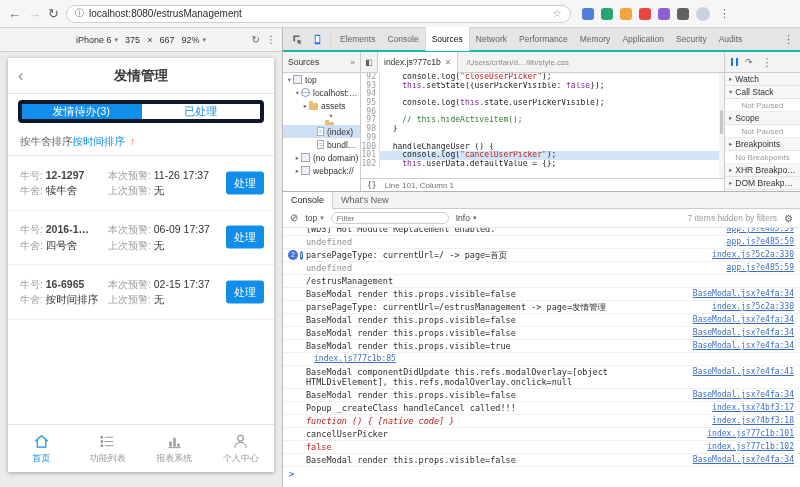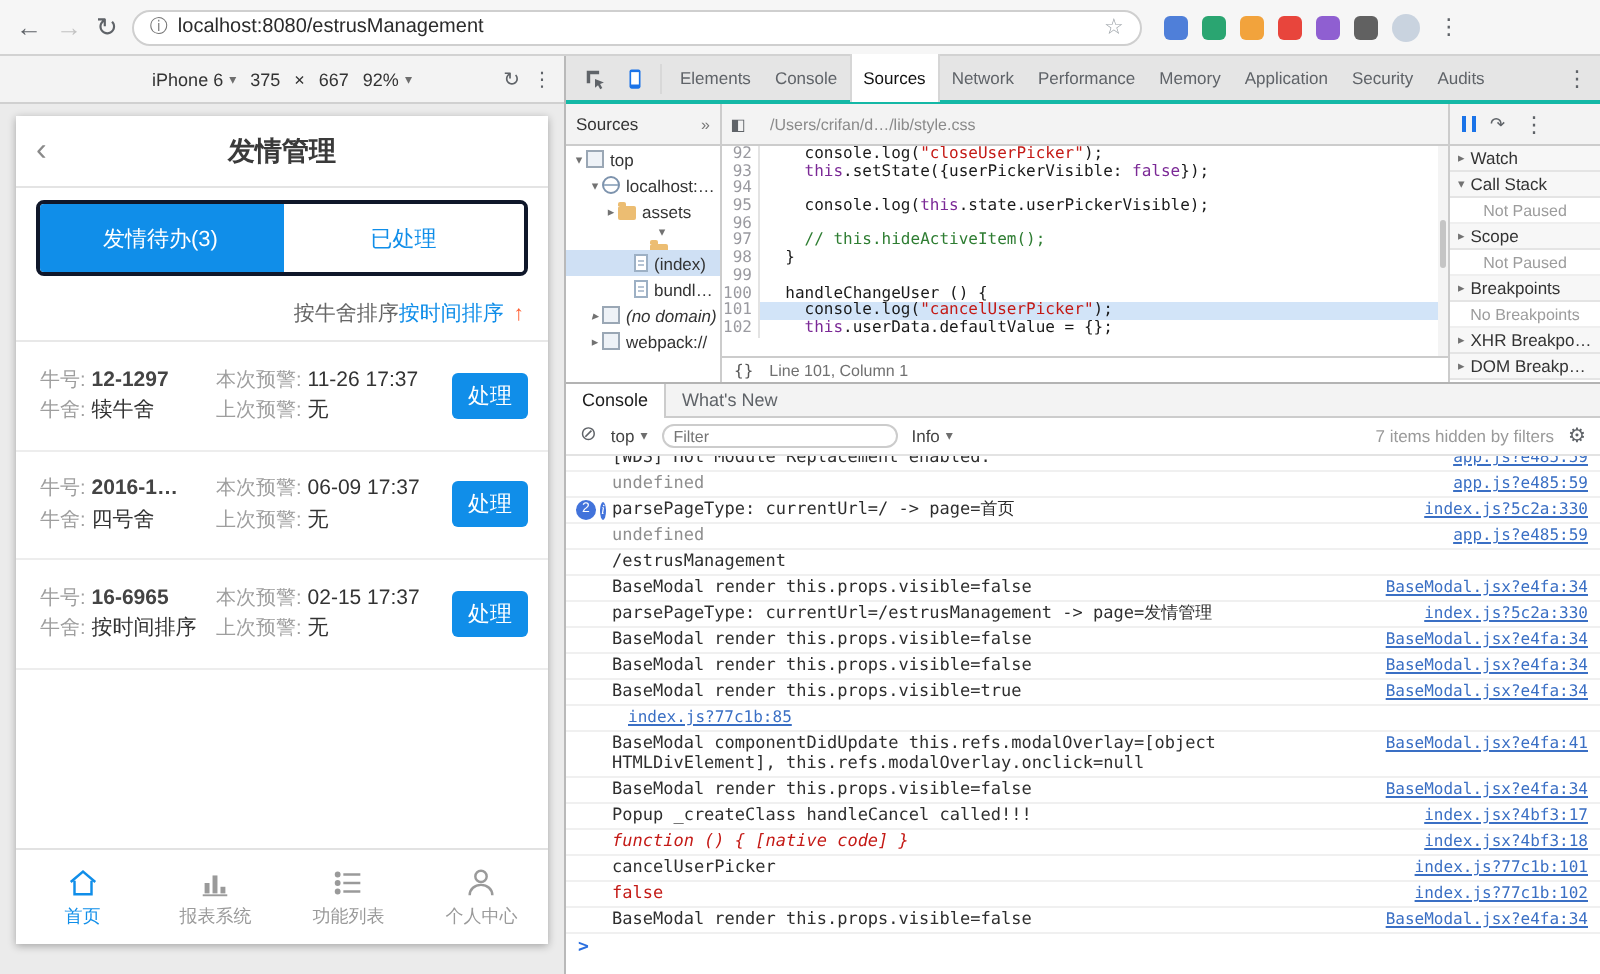--- a/index.html
+++ b/index.html
@@ -26,25 +26,25 @@
   .left{width:283px;border-right:1px solid #b9b9b9;display:flex;flex-direction:column;background:#ebebeb}
   .devbar{height:24px;background:#f3f3f3;border-bottom:1px solid #d0d0d0;display:flex;align-items:center;justify-content:center;gap:7px;font-size:9px;color:#333;position:relative}
   .car{font-size:7px;color:#6e6e6e}
   .devright{position:absolute;right:6px;display:flex;gap:6px;color:#5f6368;font-size:10px}
   .stage{flex:1;position:relative}
   .app{position:absolute;left:8px;top:6px;width:266px;height:414px;background:#fff;box-shadow:0 1px 4px rgba(0,0,0,.3);display:flex;flex-direction:column}
   .ahead{height:36px;position:relative;border-bottom:1px solid #e4e4e4;display:flex;align-items:center;justify-content:center;flex:none}
   .aback{position:absolute;left:10px;color:#8a8a8a;font-size:16px;line-height:1}
   .atitle{font-size:13.5px;font-weight:700;color:#3a3a3a}
   .segwrap{padding:6px 10px;flex:none}
-  .seg{display:flex;height:38px;border:2px solid #0f172a;border-radius:4px;overflow:hidden}
+  .seg{display:flex;height:23px;border:4px solid #0f172a;border-radius:4px;overflow:hidden}
   .seg>div{flex:1;display:flex;align-items:center;justify-content:center;font-size:11px;color:#108ee9;background:#fff}
   .seg>div+div{border-left:1px solid #108ee9}
   .seg>div.on{background:#108ee9;color:#fff}
-  .sortrow{height:27px;display:flex;align-items:center;justify-content:flex-end;padding:0 12px;border-bottom:1px solid #e8e8e8;font-size:10.5px;color:#666;flex:none}
+  .sortrow{height:27px;display:flex;align-items:center;justify-content:flex-start;padding:0 12px;border-bottom:1px solid #e8e8e8;font-size:10.5px;color:#666;flex:none}
   .sortright{color:#108ee9}
   .sortarrow{color:#ff5a2c;margin-left:2px}
   .aitem{position:relative;padding:10px 56px 10px 12px;border-bottom:1px solid #ededed;flex:none}
   .arow{display:flex;line-height:13px;margin:2.5px 0}
   .acol1{width:88px;display:flex;flex:none}
   .acol2{display:flex;min-width:0}
   .albl{color:#9e9e9e;font-size:10px;white-space:nowrap}
   .aval{color:#333;font-size:10.5px;margin-left:3px;white-space:nowrap}
   .aval.strong{font-weight:700;color:#444}
   .abtn{position:absolute;right:10px;top:50%;transform:translateY(-50%);width:38px;height:23px;background:#108ee9;color:#fff;border-radius:3px;display:flex;align-items:center;justify-content:center;font-size:11px}
@@ -280,36 +280,36 @@
           <div class="aspacer"></div>
 
           <div class="anav">
             <div class="on">
               <svg viewBox="0 0 18 18" fill="none" stroke="currentColor" stroke-width="1.3">
                   <path d="M2.5 8.5 9 3l6.5 5.5M4.5 7.8V15h9V7.8"></path>
                 </svg>
               <span>首页</span>
             </div>
             <div>
+              <svg viewBox="0 0 18 18" fill="none" stroke="currentColor" stroke-width="1.3">
+                  <path d="M6 4.5h9M6 9h9M6 13.5h9"></path>
+                  <circle cx="3" cy="4.5" r="0.9" fill="currentColor"></circle>
+                  <circle cx="3" cy="9" r="0.9" fill="currentColor"></circle>
+                  <circle cx="3" cy="13.5" r="0.9" fill="currentColor"></circle>
+                </svg>
+              <span>功能列表</span>
+            </div>
+            <div>
               <svg viewBox="0 0 18 18" fill="currentColor">
                   <rect x="3.5" y="9" width="2.6" height="5.5"></rect>
                   <rect x="7.7" y="5" width="2.6" height="9.5"></rect>
                   <rect x="11.9" y="11" width="2.6" height="3.5"></rect>
                   <rect x="2.5" y="15" width="13" height="1"></rect>
                 </svg>
               <span>报表系统</span>
-            </div>
-            <div>
-              <svg viewBox="0 0 18 18" fill="none" stroke="currentColor" stroke-width="1.3">
-                  <path d="M6 4.5h9M6 9h9M6 13.5h9"></path>
-                  <circle cx="3" cy="4.5" r="0.9" fill="currentColor"></circle>
-                  <circle cx="3" cy="9" r="0.9" fill="currentColor"></circle>
-                  <circle cx="3" cy="13.5" r="0.9" fill="currentColor"></circle>
-                </svg>
-              <span>功能列表</span>
             </div>
             <div>
               <svg viewBox="0 0 18 18" fill="none" stroke="currentColor" stroke-width="1.3">
                   <circle cx="9" cy="5.5" r="3"></circle>
                   <path d="M3 15.5c0-3.3 2.7-5.5 6-5.5s6 2.2 6 5.5"></path>
                 </svg>
               <span>个人中心</span>
             </div>
           </div>
         </div>
@@ -377,36 +377,40 @@
               <div class="trow sel" style="padding-left: 27px;">
                 <span class="tarrow"></span>
                 <span class="ic ic-file"></span>
                 <span class="tlbl">(index)</span>
               </div>
               <div class="trow" style="padding-left: 27px;">
                 <span class="tarrow"></span>
                 <span class="ic ic-file"></span>
                 <span class="tlbl">bundle.js</span>
               </div>
-              <div class="trow" style="padding-left: 11px; font-style: italic;">
+              <div class="trow" style="padding-left: 11px;">
                 <span class="tarrow">▸</span>
                 <span class="ic ic-frame"></span>
                 <span class="tlbl">(no domain)</span>
               </div>
               <div class="trow" style="padding-left: 11px;">
                 <span class="tarrow">▸</span>
                 <span class="ic ic-frame"></span>
                 <span class="tlbl">webpack://</span>
               </div>
             </div>
         </div>
 
         <div class="edcol">
           <div class="edtabs">
             <span class="edtoggle">◧</span>
+            <span class="edtab">
+              <span>index.js?77c1b</span>
+              <span class="x">✕</span>
+            </span>
             <span class="edpath">/Users/crifan/d…/lib/style.css</span>
           </div>
           <div class="code">
             <div class="vsb">
                 <div class="th"></div>
               </div>
           <div class="cline">
                 <span class="gut">92</span>
                 <span class="ctext"><span>    console.log(</span><span class="tk-s">"closeUserPicker"</span><span>);</span></span>
               </div>

